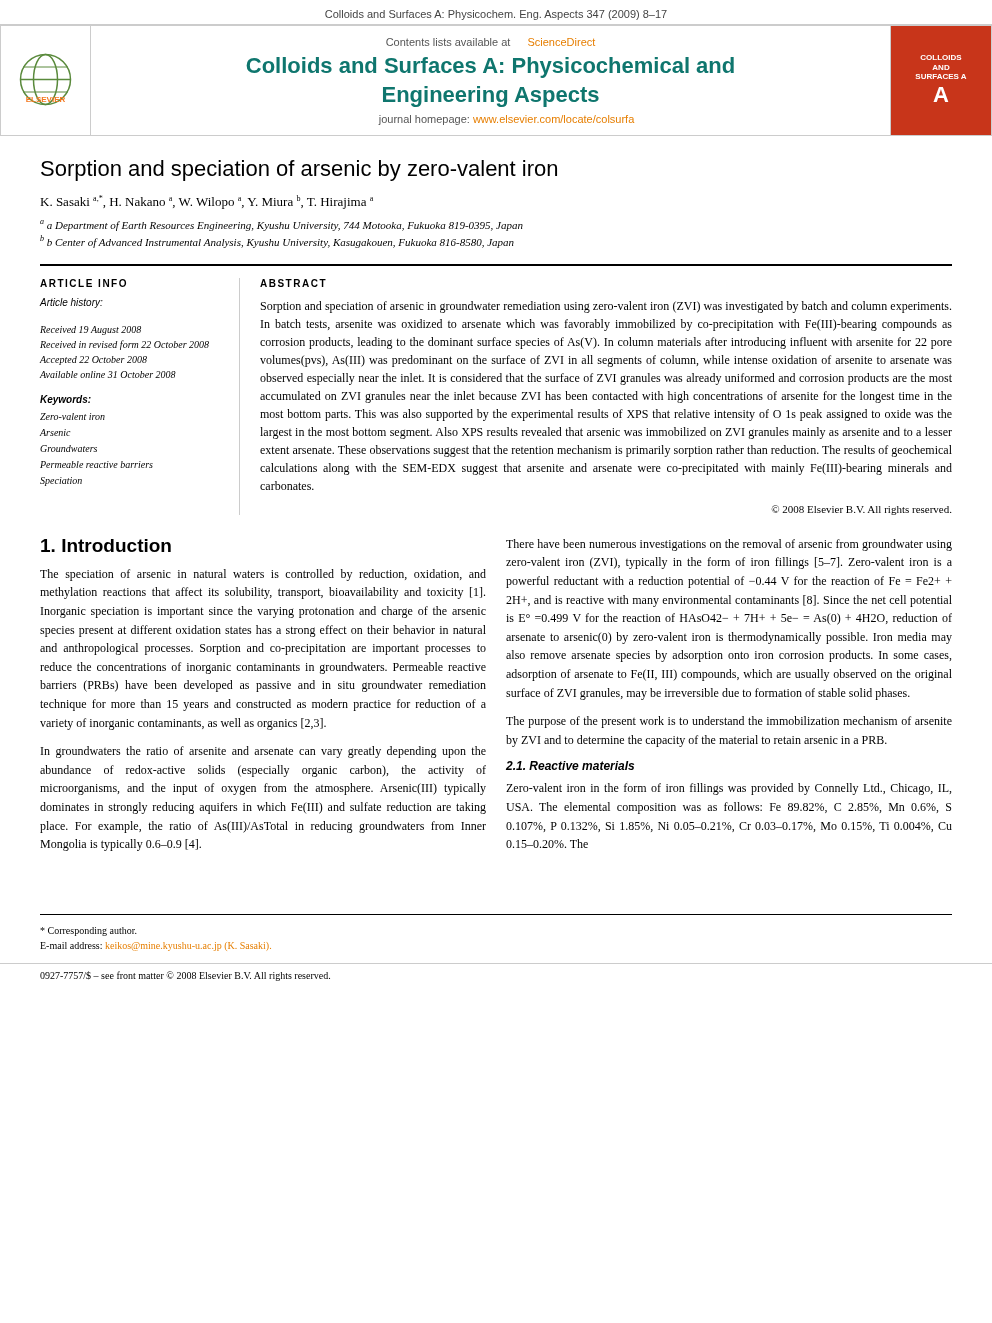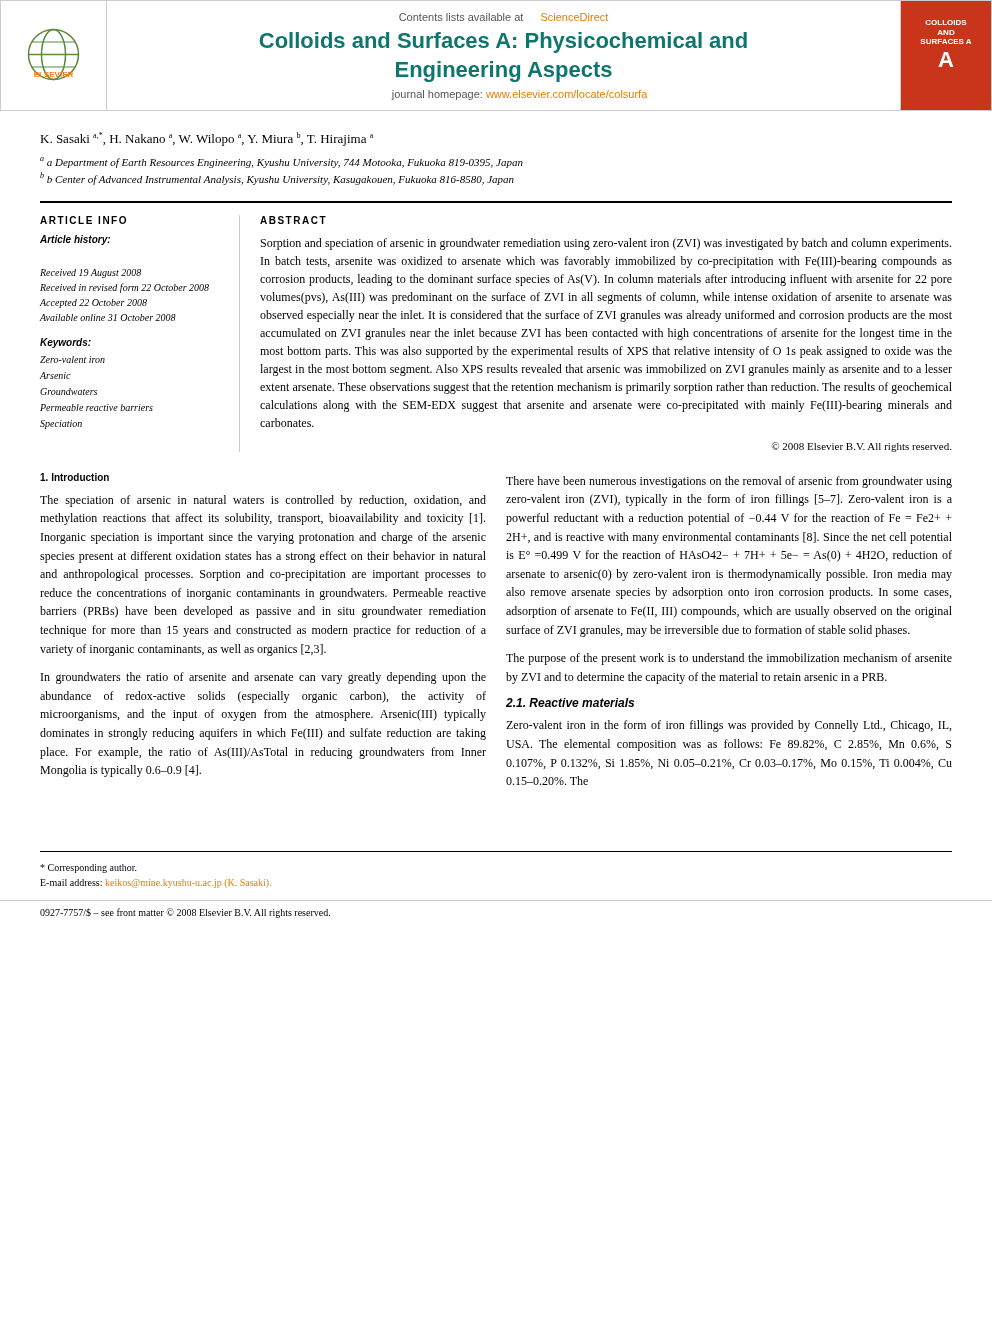--- a/index.html
+++ b/index.html
@@ -26,21 +26,21 @@
       font-family: Arial, sans-serif;
     }
     
     .journal-header {
       display: flex;
       align-items: stretch;
       border: 1px solid #ccc;
       margin: 0;
     }
     .journal-header-left {
-      width: 106px;
+      width: 90px;
       display: flex;
       align-items: center;
       justify-content: center;
       padding: 10px;
       border-right: 1px solid #ccc;
     }
     .elsevier-logo {
       display: flex;
       flex-direction: column;
       align-items: center;
@@ -88,22 +88,23 @@
       font-size: 11px;
       color: #555;
       font-family: Arial, sans-serif;
       margin-top: 4px;
       padding-left: 32px;
     }
     .homepage-link {
       color: #e67e00;
     }
     .journal-header-right {
-      width: 90px;
-      display: flex;
+      width: 100px;
+      display: flex;
+      align-items: center;
       justify-content: center;
       padding: 12px;
       background: #c8351a;
     }
     .journal-badge {
       width: 65px;
       height: 65px;
       background: #c8351a;
       display: flex;
       flex-direction: column;
@@ -168,23 +169,23 @@
       letter-spacing: 1.5px;
       text-transform: uppercase;
       margin-bottom: 8px;
       font-family: Arial, sans-serif;
     }
     .article-info-group {
       margin-bottom: 12px;
     }
     .article-info-label {
       font-size: 10px;
-      font-weight: bold;
-      font-style: italic;
-      margin-bottom: 20px;
+      font-weight: normal;
+      font-style: italic;
+      margin-bottom: 14px;
       font-family: Arial, sans-serif;
     }
     .article-info-date {
       font-size: 10px;
       font-style: italic;
       color: #000;
       line-height: 1.5;
     }
     .keywords-label {
       font-size: 10px;
@@ -214,21 +215,21 @@
     
     .body-two-col {
       display: flex;
       gap: 20px;
       margin-top: 20px;
     }
     .body-col {
       flex: 1;
     }
     .section-heading {
-      font-size: 10px;
+      font-size: 19px;
       font-weight: bold;
       margin-bottom: 8px;
       font-family: Arial, sans-serif;
     }
     .section-subheading {
       font-size: 12px;
       font-style: italic;
       font-weight: bold;
       margin-bottom: 6px;
       font-family: Arial, sans-serif;
@@ -259,20 +260,23 @@
       color: #000;
       border-top: 1px solid #ccc;
     }
     sup { font-size: 8px; vertical-align: super; }
   </style>
 </head>
 <body>
 
 <div class="page-container">
 
+  <div class="top-header">
+    <span>Colloids and Surfaces A: Physicochem. Eng. Aspects 347 (2009) 8–17</span>
+  </div>
 
   <div class="journal-header">
     <div class="journal-header-left">
       <div class="elsevier-logo">
         <svg class="elsevier-globe" viewBox="0 0 55 55">
           <ellipse cx="27.5" cy="27.5" rx="25" ry="25" fill="none" stroke="#5a8a3c" stroke-width="1.5"></ellipse>
           <ellipse cx="27.5" cy="27.5" rx="12" ry="25" fill="none" stroke="#5a8a3c" stroke-width="1.5"></ellipse>
           <line x1="2.5" y1="27.5" x2="52.5" y2="27.5" stroke="#5a8a3c" stroke-width="1.5"></line>
           <line x1="5" y1="15" x2="50" y2="15" stroke="#5a8a3c" stroke-width="1"></line>
           <line x1="5" y1="40" x2="50" y2="40" stroke="#5a8a3c" stroke-width="1"></line>
@@ -300,20 +304,21 @@
         <span class="badge-text">COLLOIDS</span>
         <span class="badge-text">AND</span>
         <span class="badge-text">SURFACES A</span>
         <span class="badge-a">A</span>
       </div>
     </div>
   </div>
 
   <div class="article-content">
 
+    <div class="article-title">Sorption and speciation of arsenic by zero-valent iron</div>
 
     <div class="authors-line">
       K. Sasaki <sup>a,*</sup>, H. Nakano <sup>a</sup>, W. Wilopo <sup>a</sup>, Y. Miura <sup>b</sup>, T. Hirajima <sup>a</sup>
     </div>
 
     <div class="affiliations">
       <sup>a</sup> <span style="font-size:11px">a Department of Earth Resources Engineering, Kyushu University, 744 Motooka, Fukuoka 819-0395, Japan</span>
     </div>
     <div class="affiliations">
       <sup>b</sup> <span style="font-size:11px">b Center of Advanced Instrumental Analysis, Kyushu University, Kasugakouen, Fukuoka 816-8580, Japan</span>

